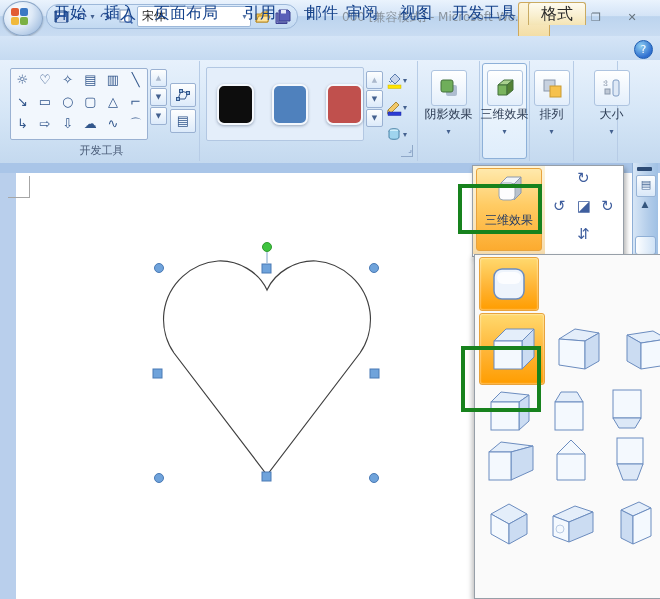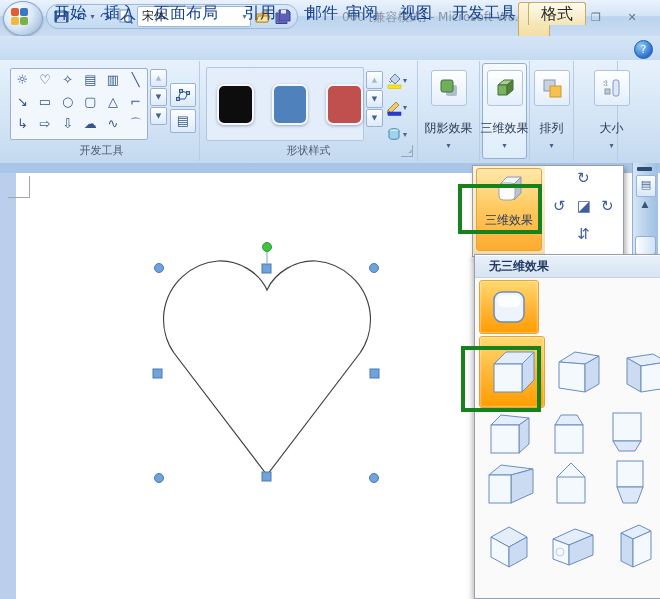--- a/index.html
+++ b/index.html
@@ -62,21 +62,21 @@
   .sidebtn{position:absolute;width:24px;height:22px;background:linear-gradient(#fdfefe,#dceafa);
     border:1px solid #9ab1d2;border-radius:2px;display:flex;align-items:center;justify-content:center;}
   .swatchpanel{position:absolute;left:6px;top:6px;width:158px;height:74px;background:#e4eefa;
     border:1px solid #b2c7e2;border-radius:2px;display:flex;align-items:center;gap:18px;padding-left:10px;box-sizing:border-box;}
   .swatch{width:37px;height:37px;border-radius:7px;border:2px solid #f4f8fd;box-shadow:0 1px 3px rgba(60,80,110,.45);}
   .stylebtn{position:absolute;left:0;top:0;width:30px;height:22px;display:flex;align-items:center;gap:2px;}
   .launcher{position:absolute;right:4px;bottom:4px;width:11px;height:11px;border:1px solid #8fa8c8;
     border-top:none;border-left:none;color:#5a78a8;font-size:8px;line-height:9px;text-align:right;}
   .bigbtn{position:absolute;top:2px;height:96px;border:1px solid transparent;border-radius:3px;
     display:flex;flex-direction:column;align-items:center;box-sizing:border-box;}
-  .bigbtn .lbl{margin-top:14px;color:#2b3a52;font-size:12px;white-space:nowrap;}
+  .bigbtn .lbl{color:#2b3a52;font-size:12px;white-space:nowrap;}
   .bigbtn .dd{margin-top:4px;color:#44618f;font-size:8px;}
   .bigbtn .ic{margin-top:6px;width:34px;height:34px;background:linear-gradient(#ffffff,#e3eefb);
     border:1px solid #aec4e0;border-radius:3px;display:flex;align-items:center;justify-content:center;}
   .bigbtn.lit{background:linear-gradient(#f5fafe,#dfedfb);border-color:#8db0d8;}
 
   
   .canvas-strip{left:0;top:163px;width:660px;height:10px;background:#a9c5e8;}
   .page{left:16px;top:173px;width:644px;height:426px;background:#ffffff;}
   .corner-v{left:29px;top:176px;width:1px;height:22px;background:#a6a6a6;}
   .corner-h{left:8px;top:197px;width:22px;height:1px;background:#a6a6a6;}
@@ -261,21 +261,20 @@
           </svg>
         <span class="tiny-drop">▾</span>
       </div>
       <div class="stylebtn" style="left:186px;top:62px">
         <svg width="17" height="17" viewBox="0 0 17 17">
             <ellipse cx="8" cy="5" rx="5" ry="2.3" fill="#cfeefb" stroke="#4a84a8"></ellipse>
             <path d="M3 5 v6 a5 2.3 0 0 0 10 0 v-6" fill="#9fd4ee" stroke="#4a84a8"></path>
           </svg>
         <span class="tiny-drop">▾</span>
       </div>
-      <div class="grp-label">形状样式</div>
       <div class="launcher">⌟</div>
     </div>
 
     <div class="rgroup" style="left:418px;width:62px">
       <div class="bigbtn" style="left:3px;width:55px">
         <span class="ic">
           <svg width="22" height="22" viewBox="0 0 22 22">
               <rect x="8" y="8" width="11" height="11" rx="2" fill="#aebdd0"></rect>
               <rect x="3" y="3" width="12" height="12" rx="2" fill="#6fae5a" stroke="#43703a"></rect>
             </svg>
@@ -362,21 +361,20 @@
     <div class="rotate-grid">
       <span class="rot" style="left:30px;top:4px">↻</span>
       <span class="rot" style="left:6px;top:32px">↺</span>
       <span class="rot" style="left:30px;top:32px">◪</span>
       <span class="rot" style="left:54px;top:32px">↻</span>
       <span class="rot" style="left:30px;top:60px">⇵</span>
     </div>
   </div>
 
   <div class="abs gpanel">
-    <div class="sect">无三维效果</div>
 
     <div class="trow" style="height:57px">
       <div class="tile sel" style="width:58px;height:52px">
         <svg width="38" height="38" viewBox="0 0 38 38">
           <rect x="4" y="4" width="30" height="30" rx="8" fill="#eef4fc" stroke="#6b8cbf" stroke-width="1.5"></rect>
           <rect x="7" y="7" width="24" height="12" rx="6" fill="#ffffff" opacity=".8"></rect>
         </svg>
       </div>
     </div>
 

